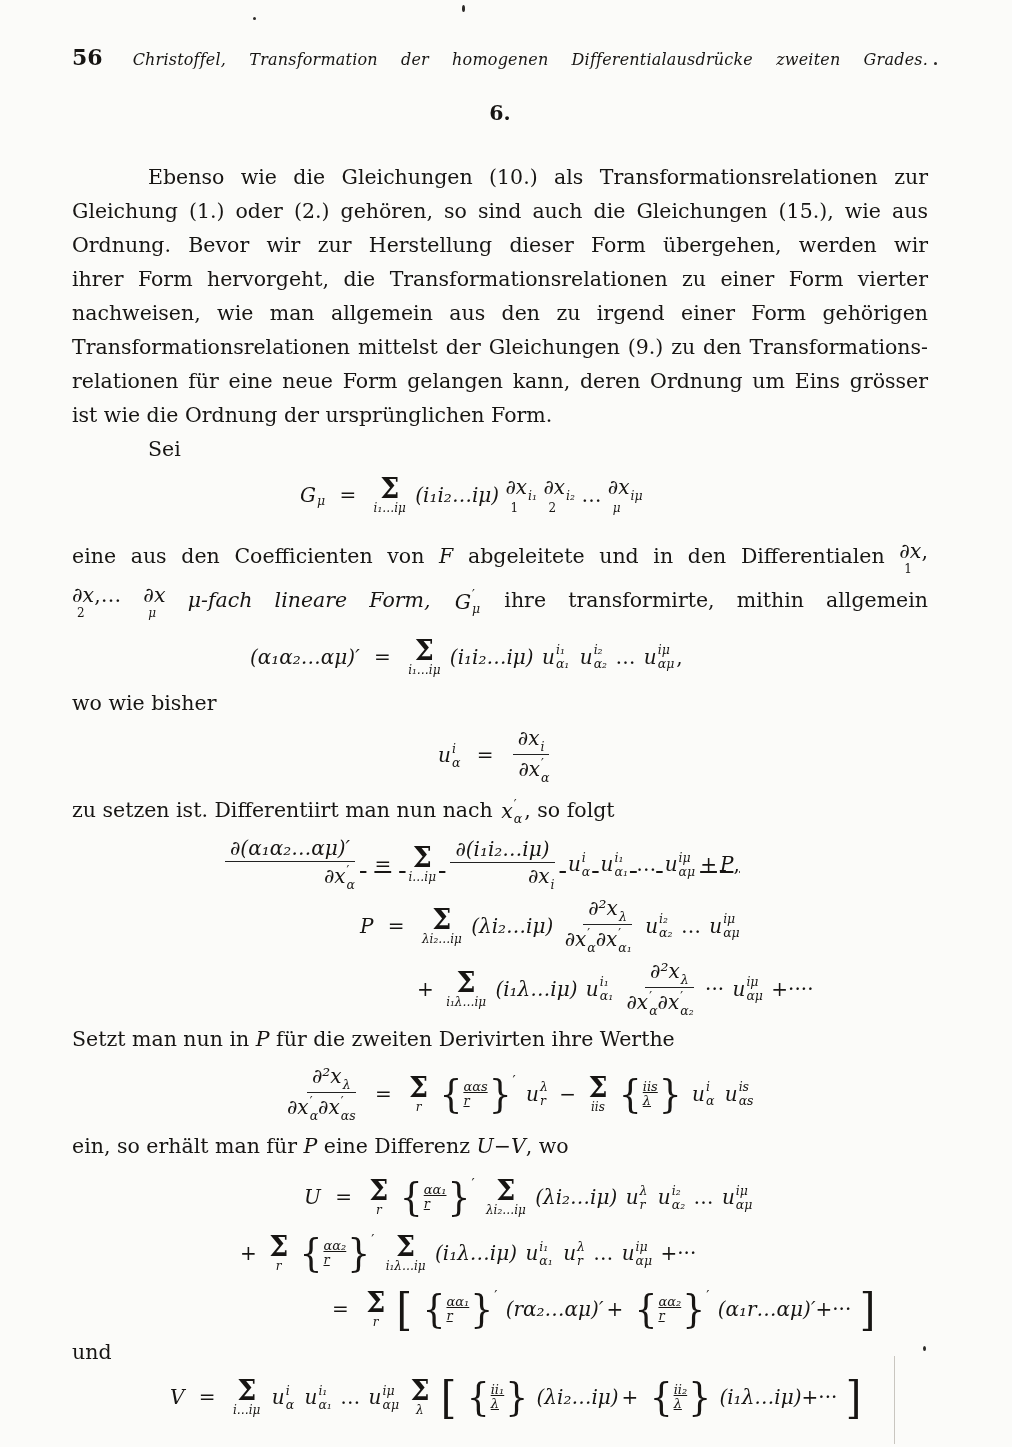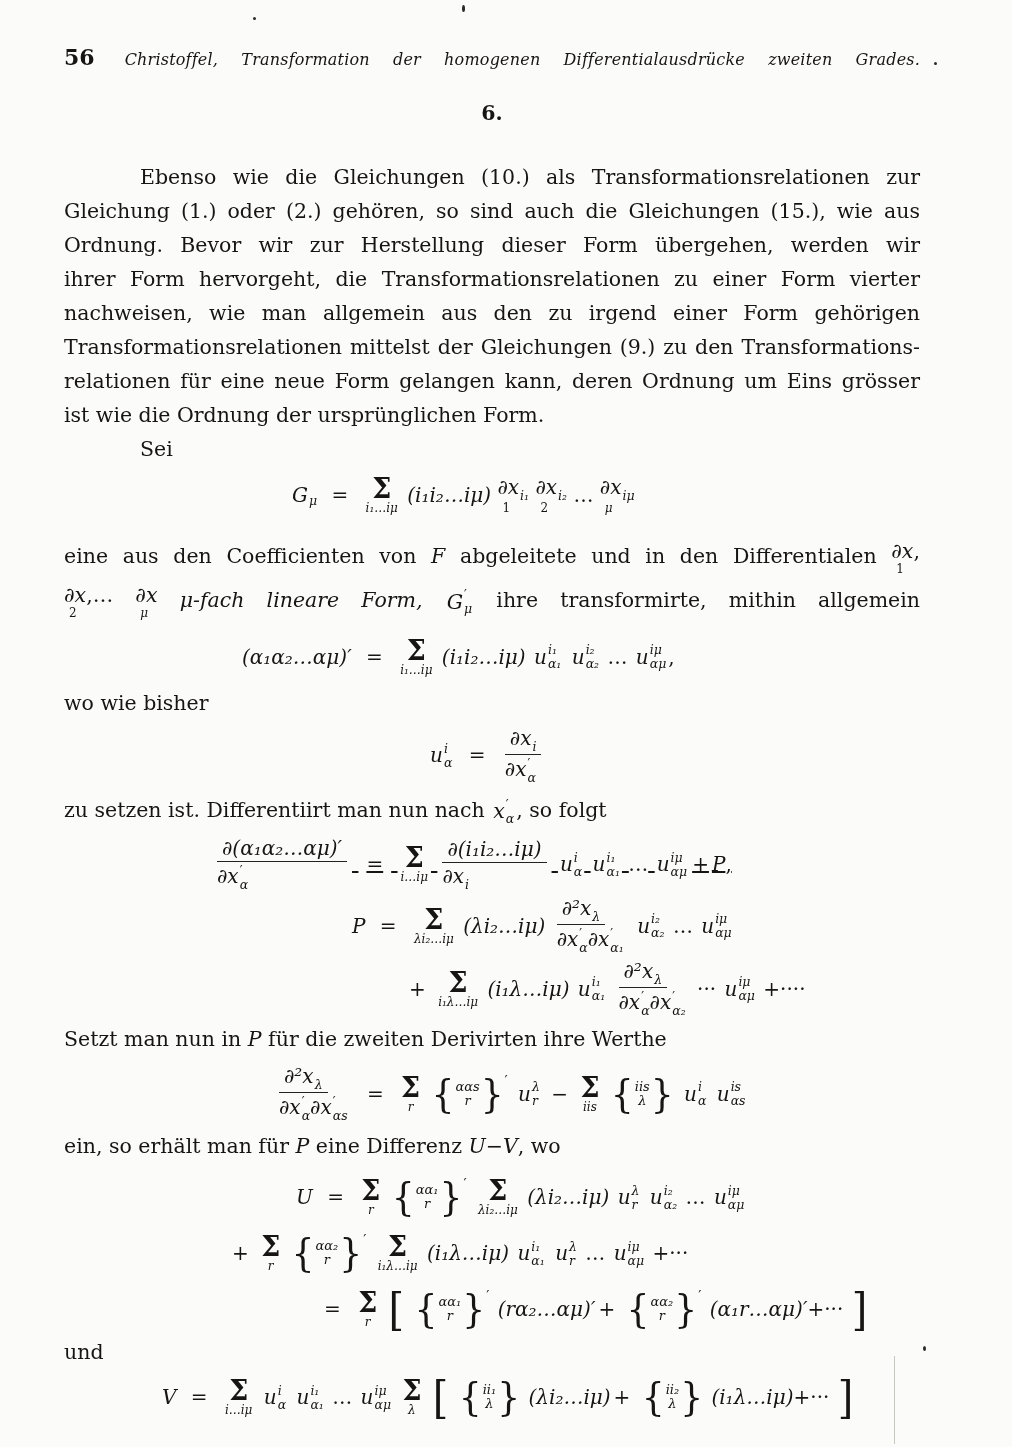--- a/index.html
+++ b/index.html
@@ -1,51 +1,51 @@
 <!DOCTYPE html>
 <html><head>
 <meta charset="utf-8">
 <style>
   html,body{margin:0;padding:0;}
   body{width:1012px;height:1447px;background:#fbfbf9;font-family:"DejaVu Serif","Liberation Serif",serif;color:#171513;}
   .page{position:relative;width:1012px;height:1447px;overflow:hidden;}
-  .content{position:absolute;left:64px;top:44px;width:856px;}
+  .content{position:absolute;left:72px;top:44px;width:856px;}
   
   .hdr{display:flex;align-items:baseline;}
   .pn{font-weight:bold;font-size:22px;}
   .rt{flex:1;margin-left:30px;font-style:italic;font-size:16px;letter-spacing:.2px;text-align:justify;text-align-last:justify;}
   .sec{text-align:center;font-weight:bold;font-size:20px;margin-top:26px;}
   
   .para{margin-top:30px;}
   .line{font-size:20.5px;line-height:34px;}
   .jline{text-align:justify;text-align-last:justify;}
   .indent{text-indent:76px;}
   .it{font-style:italic;}
   
   .disp{white-space:nowrap;font-size:20px;line-height:1;}
   .disp>*{vertical-align:middle;}
   .op{margin:0 8px;}
   .opt{margin:0 3px;}
   .sum{display:inline-flex;flex-direction:column;align-items:center;margin:0 3px;vertical-align:middle;}
   .sig{font-size:27px;line-height:25px;font-weight:bold;}
   .lim{font-size:12px;line-height:12px;margin-top:1px;white-space:nowrap;}
-  .frac{display:inline-flex;flex-direction:column;align-items:flex-start;margin:0 5px;vertical-align:middle;}
+  .frac{display:inline-flex;flex-direction:column;align-items:flex-end;margin:0 5px;vertical-align:middle;}
   .num{padding:0 5px 3px;border-bottom:1.5px solid #222;line-height:20px;white-space:nowrap;}
   .den{padding-top:3px;line-height:20px;white-space:nowrap;}
   .ss{display:inline-flex;flex-direction:column;align-items:flex-start;vertical-align:middle;line-height:10px;margin-left:1px;}
   .tsup,.tsub{font-size:12.5px;line-height:11px;}
   .ss .tsub{margin-top:3px;}
   .tok{display:inline-flex;align-items:center;margin:0 2px;vertical-align:middle;}
   .sub2{font-size:12.5px;position:relative;top:6px;margin-left:1px;}
   .iu{display:inline-flex;flex-direction:column;align-items:flex-start;vertical-align:middle;}
   .iu .row{display:inline-flex;align-items:baseline;line-height:20px;}
   .iu .under{font-size:12px;line-height:10px;margin-top:3px;margin-left:5px;}
   .bg{display:inline-flex;align-items:center;margin:0 2px;vertical-align:middle;}
   .bd{font-size:36px;line-height:32px;display:inline-block;transform:scaleY(1.1);}
-  .bs{display:inline-flex;flex-direction:column;align-items:center;margin:10px 1px;}
+  .bs{display:inline-flex;flex-direction:column;align-items:flex-start;margin:10px 1px;text-decoration:underline;}
   .bs span{font-size:13px;line-height:14px;white-space:nowrap;}
   .bp{font-size:14px;position:relative;top:-13px;margin-left:1px;}
   .bk{font-size:40px;line-height:34px;display:inline-block;transform:scaleY(1.12);margin:0 2px;vertical-align:middle;font-weight:normal;}
   .speck{position:absolute;background:#2c2a28;border-radius:50%;}
   .vline{position:absolute;left:894px;top:1356px;width:1px;height:88px;background:#c9c6c0;}
 </style>
 </head>
 <body>
 
 <div class="page">

